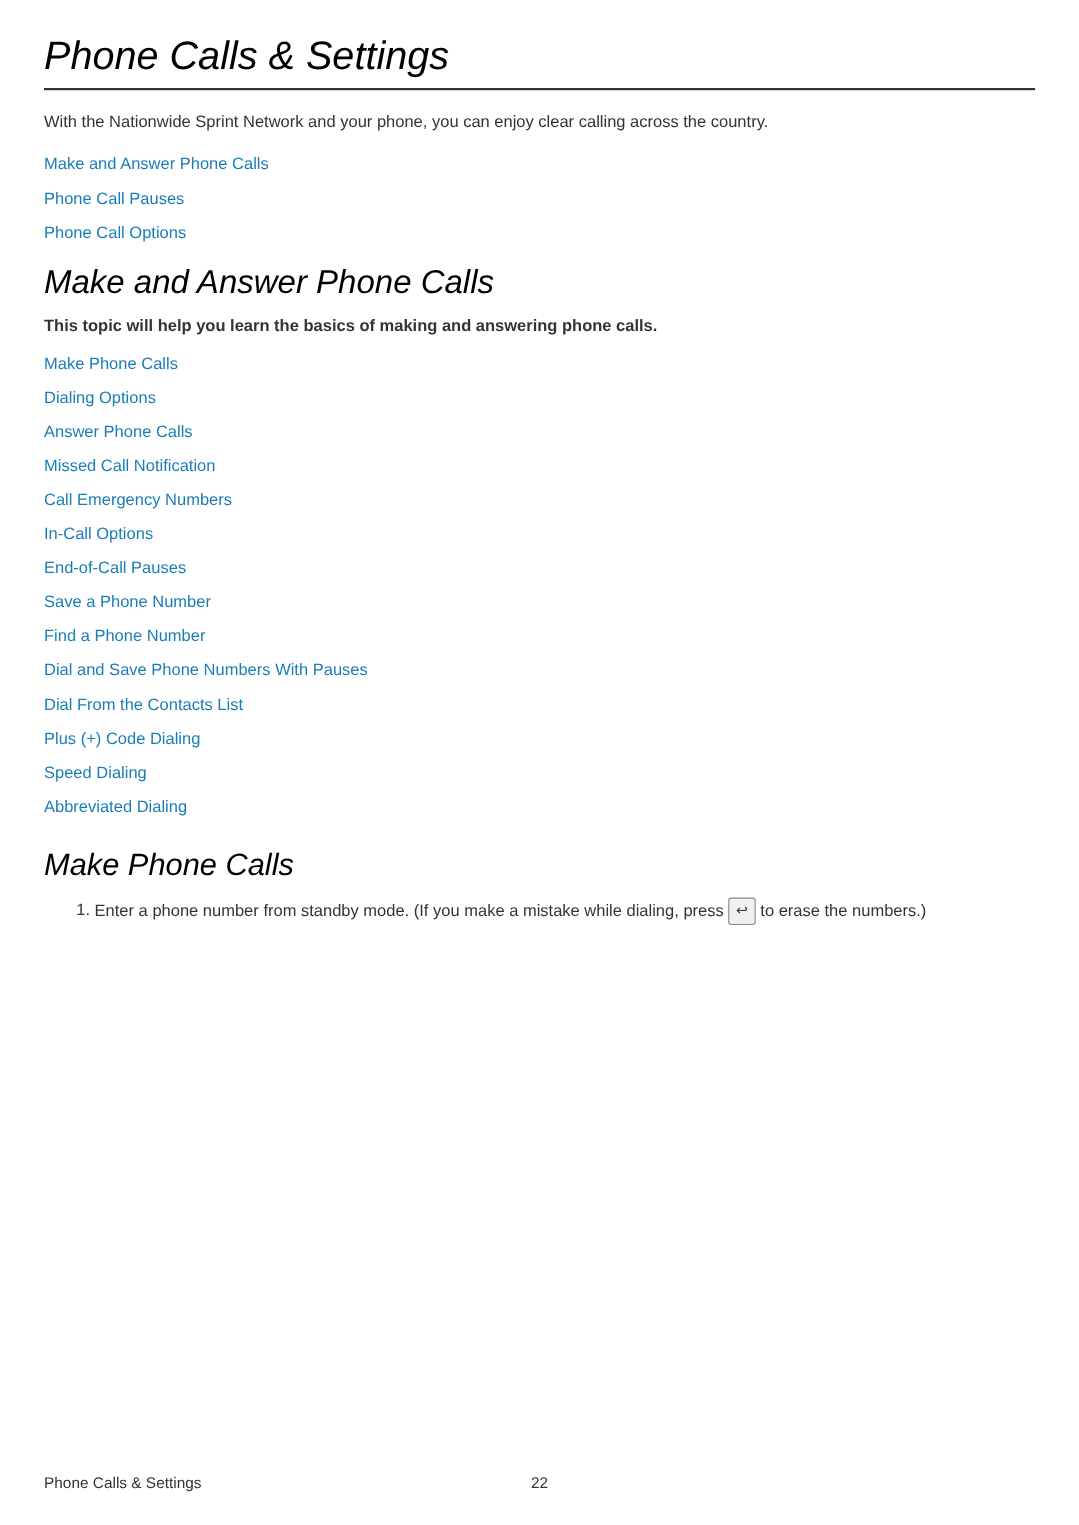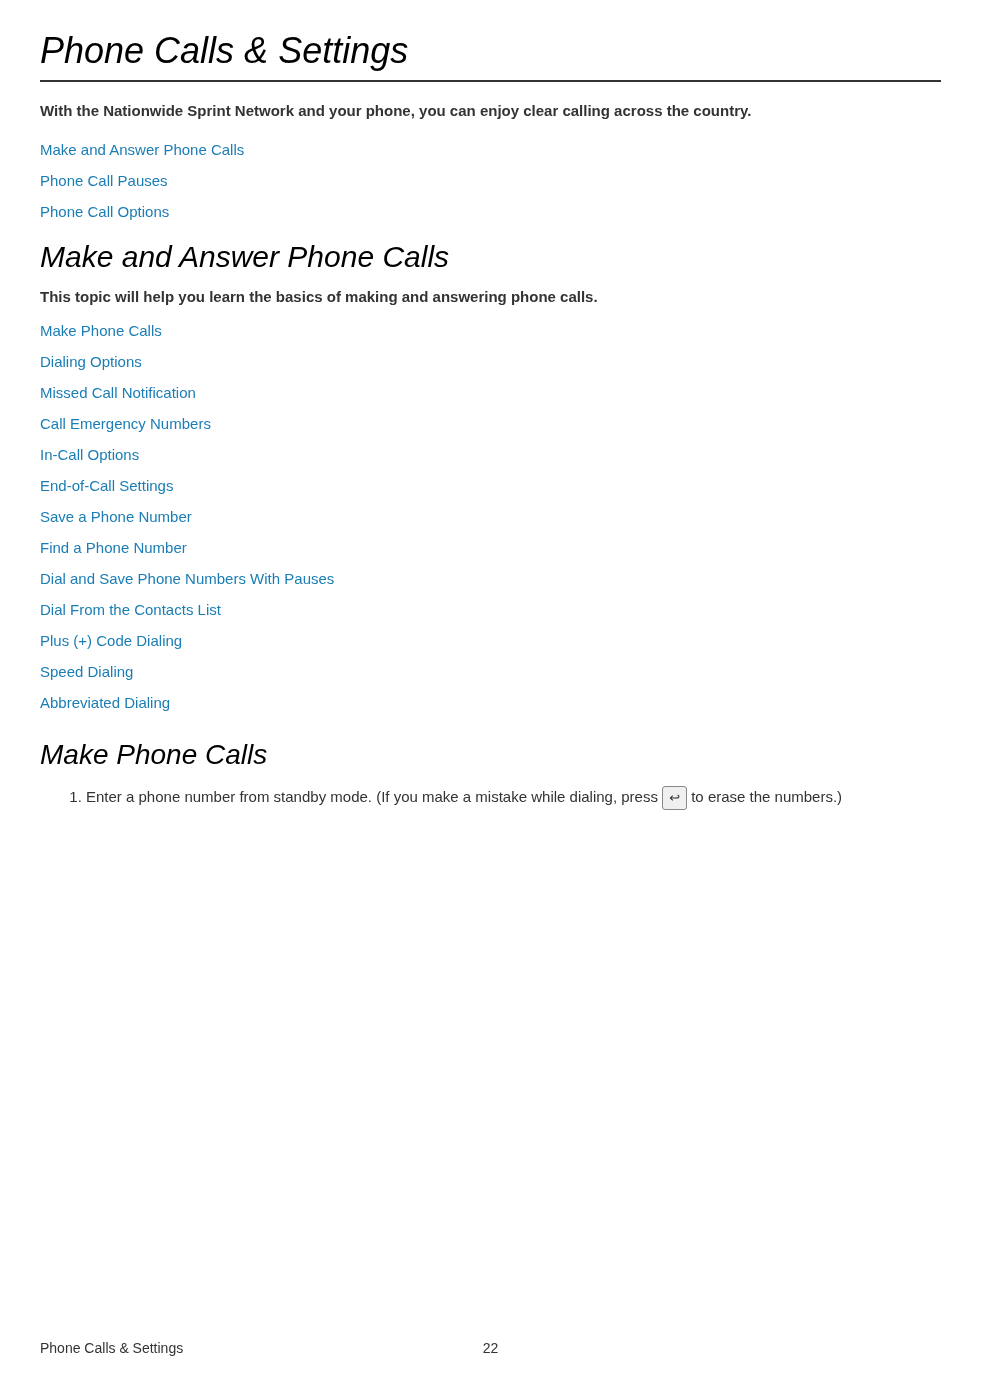--- a/index.html
+++ b/index.html
@@ -31,21 +31,20 @@
       border: none;
       border-top: 2px solid #333;
       margin-bottom: 18px;
     }
 
     .intro-text {
       font-size: 15px;
       color: #333;
       line-height: 1.5;
       margin-bottom: 18px;
-      font-weight: bold;
     }
 
     .toc-link {
       display: block;
       color: #1a7db5;
       text-decoration: none;
       font-size: 15px;
       margin-bottom: 14px;
     }
 
@@ -143,24 +142,25 @@
   <a class="toc-link" href="#">Phone Call Options</a>
 </div>
 
 <h2 class="section-title">Make and Answer Phone Calls</h2>
 
 <p class="section-intro">This topic will help you learn the basics of making and answering phone calls.</p>
 
 <div>
   <a class="sub-toc-link" href="#">Make Phone Calls</a>
   <a class="sub-toc-link" href="#">Dialing Options</a>
+  <a class="sub-toc-link" href="#">Answer Phone Calls</a>
   <a class="sub-toc-link" href="#">Missed Call Notification</a>
   <a class="sub-toc-link" href="#">Call Emergency Numbers</a>
   <a class="sub-toc-link" href="#">In-Call Options</a>
-  <a class="sub-toc-link" href="#">End-of-Call Settings</a>
+  <a class="sub-toc-link" href="#">End-of-Call Pauses</a>
   <a class="sub-toc-link" href="#">Save a Phone Number</a>
   <a class="sub-toc-link" href="#">Find a Phone Number</a>
   <a class="sub-toc-link" href="#">Dial and Save Phone Numbers With Pauses</a>
   <a class="sub-toc-link" href="#">Dial From the Contacts List</a>
   <a class="sub-toc-link" href="#">Plus (+) Code Dialing</a>
   <a class="sub-toc-link" href="#">Speed Dialing</a>
   <a class="sub-toc-link" href="#">Abbreviated Dialing</a>
 </div>
 
 <h3 class="subsection-title">Make Phone Calls</h3>

